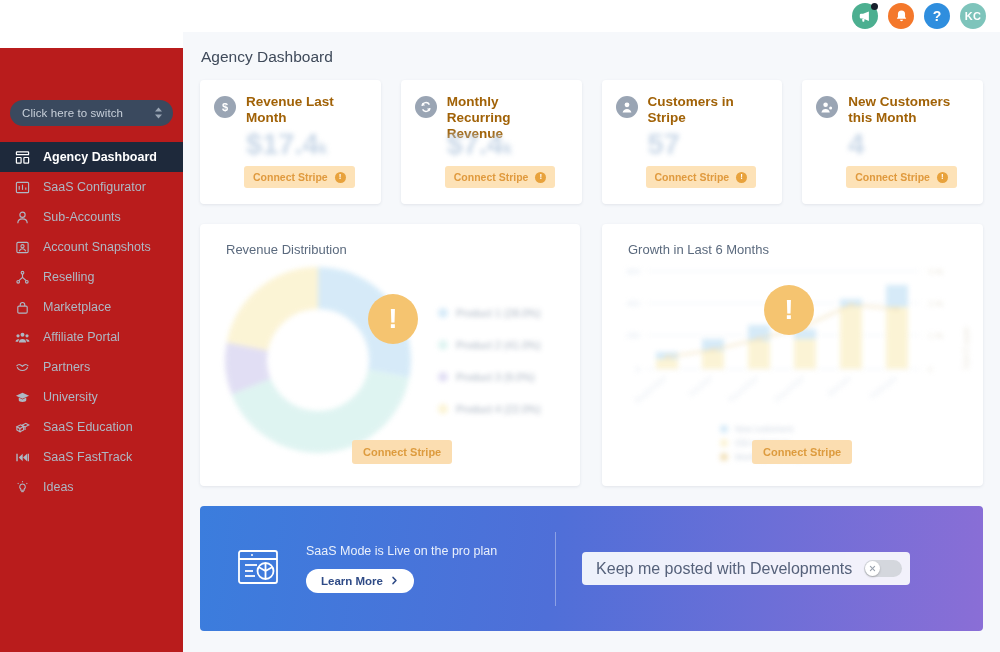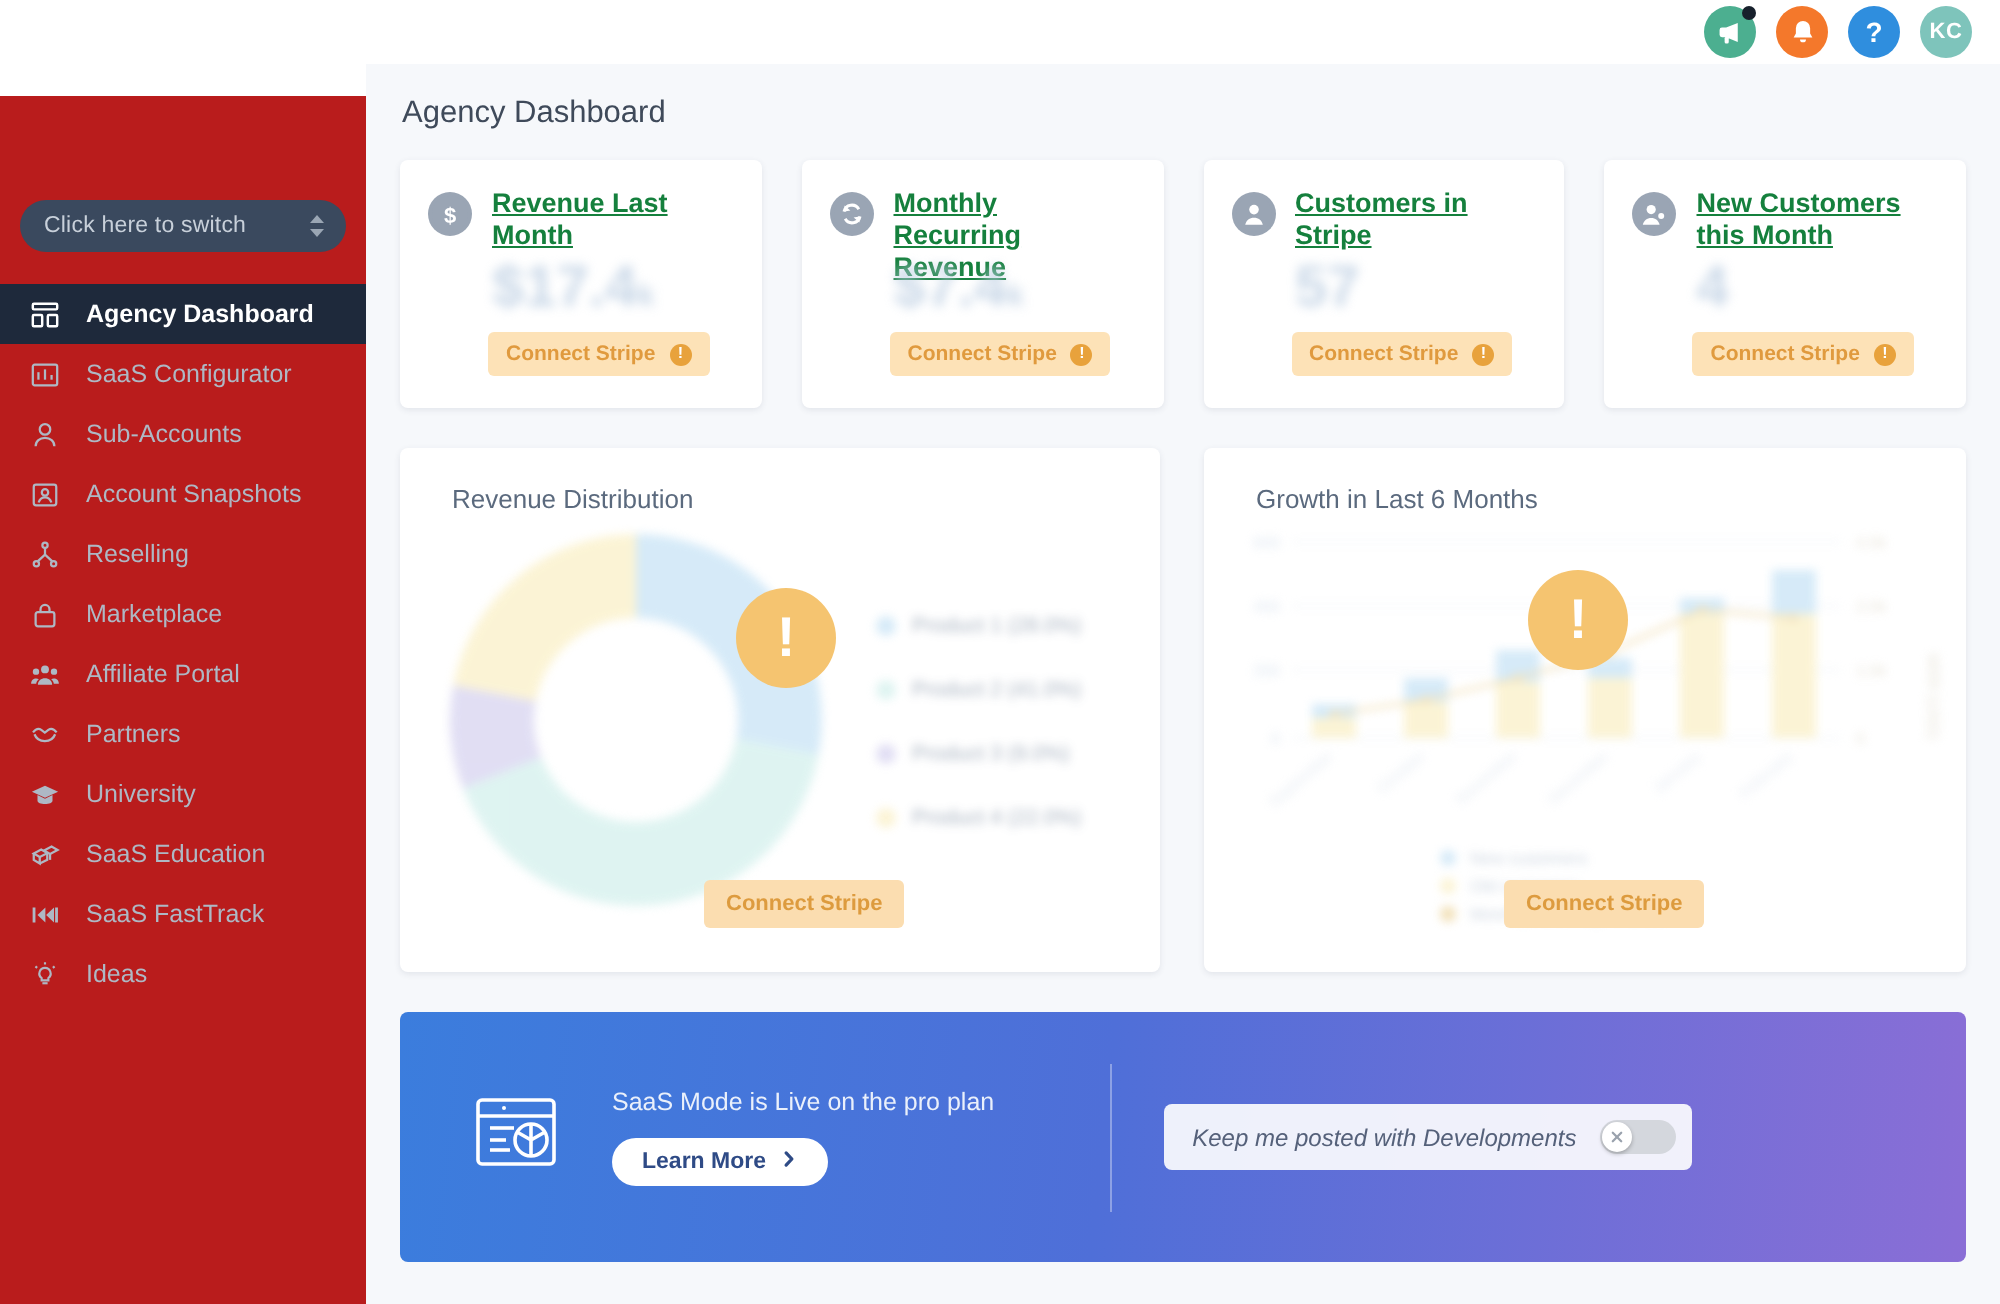--- a/index.html
+++ b/index.html
@@ -70,21 +70,21 @@
   .page-title { font-size: 15.5px; color: #3f4a5a; padding: 16px 0 14px 1px; }
 
   .cards-row { display: flex; gap: 20px; }
   .stat-card {
     flex: 1 1 0; background: #fff; border-radius: 4px;
     height: 124px; box-shadow: 0 1px 3px rgba(45,60,85,.10);
     padding: 14px 16px 0 14px; position: relative; overflow: hidden;
   }
   .stat-head { display: flex; align-items: flex-start; gap: 10px; }
   .stat-ico { width: 22px; height: 22px; border-radius: 50%; background: #9aa5b4; color: #fff; display:flex; align-items:center; justify-content:center; flex: 0 0 22px; margin-top: 2px; }
-  .stat-title { font-size: 13.5px; font-weight: bold; color: #15803d; line-height: 16px; width: 112px; text-decoration: underline; }
+  .stat-title { font-size: 13.5px; font-weight: bold; color: #a16207; line-height: 16px; width: 112px; }
   .stat-value {
     font-size: 29px; font-weight: bold; color: #b8cbe0;
     position: absolute; left: 46px; top: 48px;
     filter: blur(2.6px); opacity: .75;
   }
   .stat-value .k { font-size: 16px; }
   .connect-btn {
     position: absolute; left: 44px; bottom: 16px;
     background: #fde2b7; color: #e09a3e; border: none;
     font-size: 10.5px; font-weight: bold; border-radius: 3px;
@@ -135,21 +135,21 @@
     background: #fff; color: #2f4b86; border: none; border-radius: 14px;
     font-size: 11.5px; font-weight: bold; padding: 6px 15px;
     display: inline-flex; align-items: center; gap: 7px; cursor: pointer;
   }
   .divider-v { width: 1px; height: 74px; background: rgba(255,255,255,.35); margin-left: 58px; }
   .subscribe {
     margin-left: 26px; background: rgba(255,255,255,.90);
     border-radius: 4px; height: 33px; display: flex; align-items: center;
     padding: 0 8px 0 14px; gap: 12px; min-width: 246px;
   }
-  .subscribe-label { font-size: 12px; color: #55617a; white-space: nowrap; font-style: italic; }
+  .subscribe-label { font-size: 16px; color: #55617a; white-space: nowrap; }
   .toggle { width: 38px; height: 17px; border-radius: 9px; background: #d4d7dd; position: relative; cursor: pointer; flex: 0 0 38px; }
   .toggle .knob { position: absolute; left: 1px; top: 1px; width: 15px; height: 15px; border-radius: 50%; background: #fff; box-shadow: 0 1px 2px rgba(0,0,0,.25); display:flex; align-items:center; justify-content:center; color:#9aa2ad; font-size: 8px; }
 
   .axis-lbl { font-size: 8px; fill: #d8e2ee; }
   .axis-lbl-r { font-size: 8px; fill: #e4dfd2; }
 </style>
 </head>
 <body>
 
 <div id="app">

